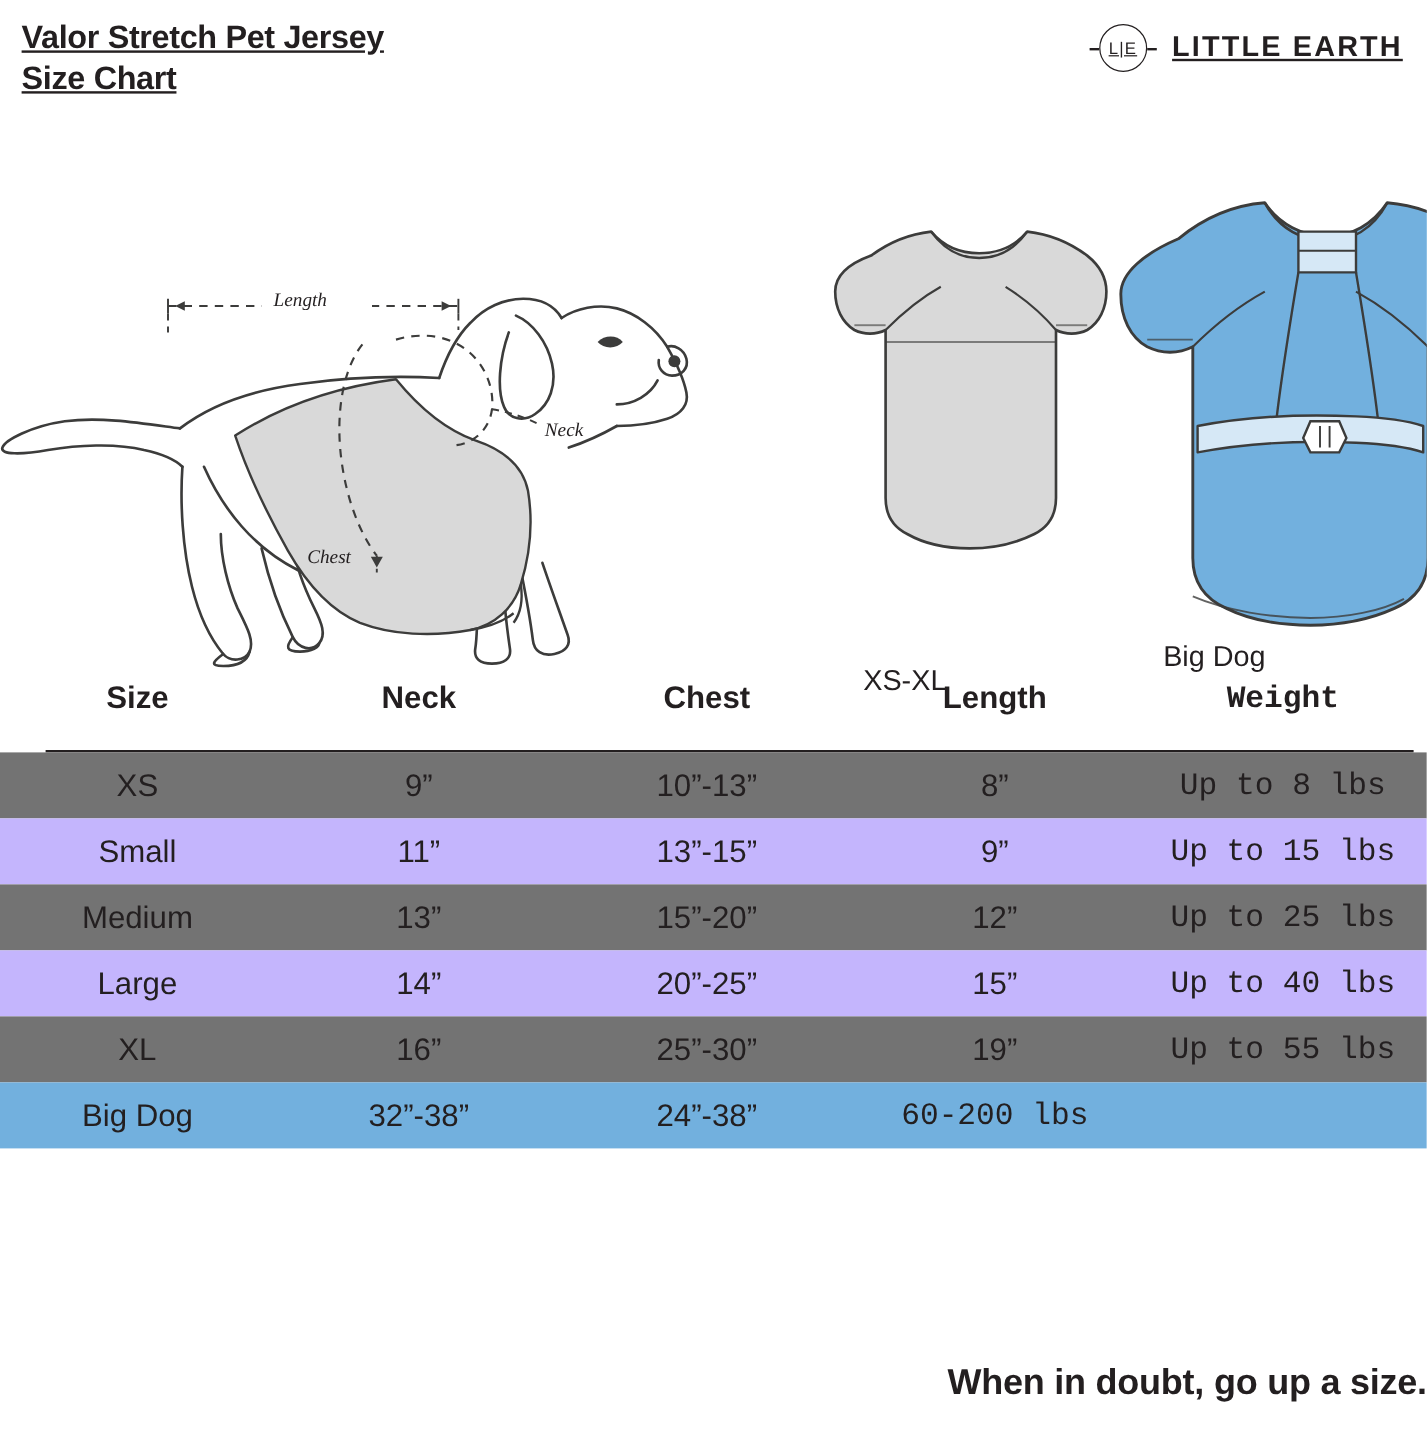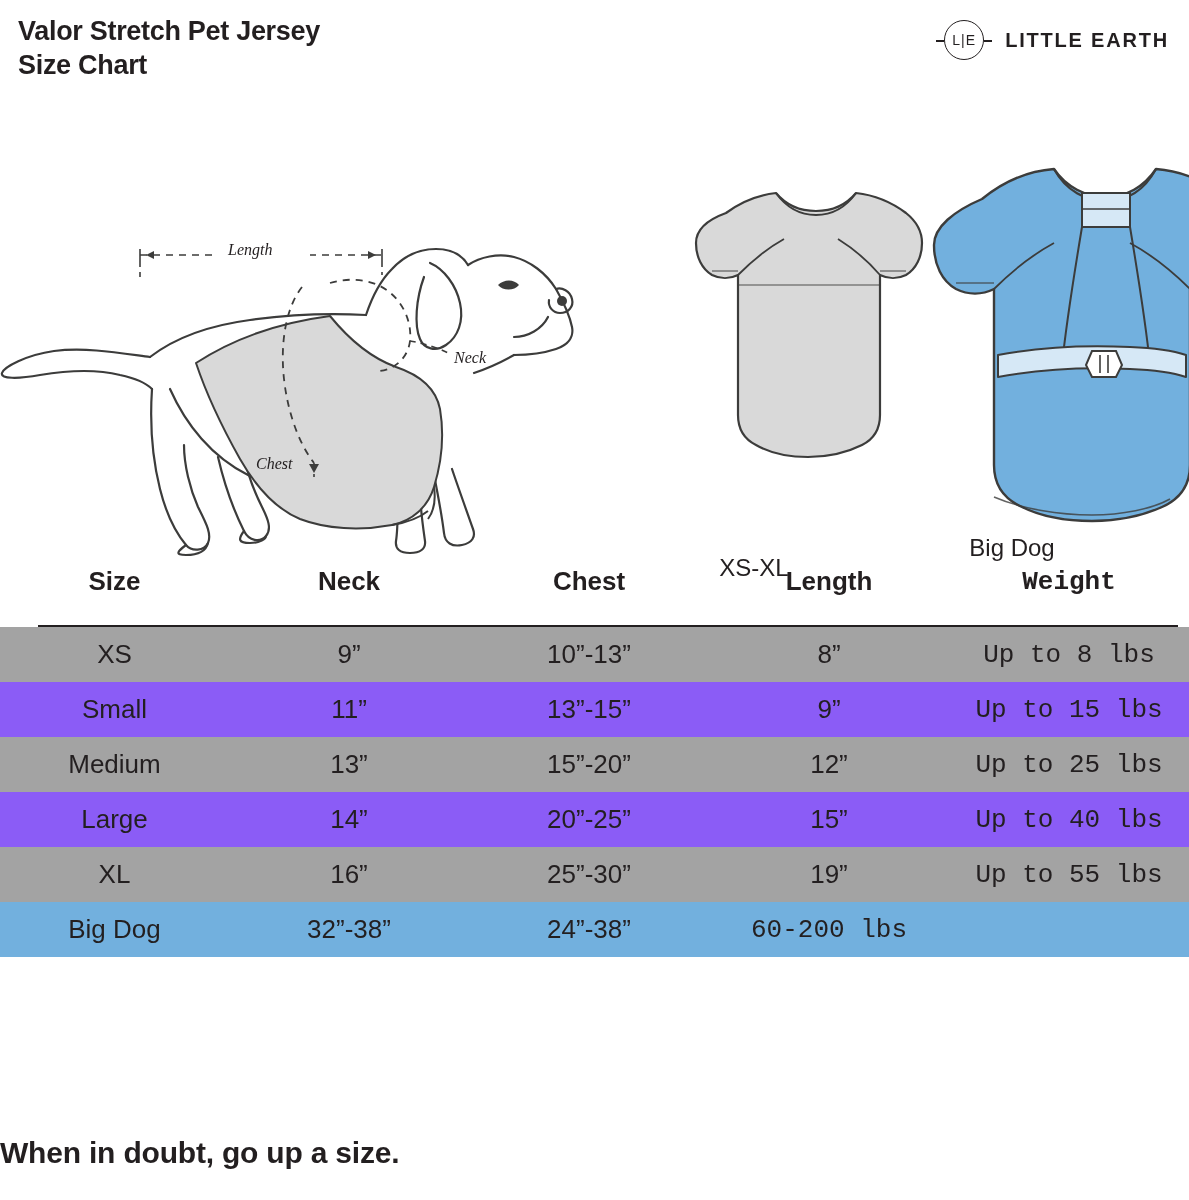--- a/index.html
+++ b/index.html
@@ -13,20 +13,21 @@
     position: relative;
     overflow: hidden;
   }
 
   
   .header {
     display: flex;
     align-items: flex-start;
     justify-content: space-between;
     padding: 14px 18px 0 18px;
+    text-decoration: underline;
   }
   .title {
     font-size: 27px;
     font-weight: bold;
     line-height: 1.27;
     letter-spacing: -0.3px;
     white-space: pre-line;
     margin: 0;
   }
   .brand {
@@ -49,21 +50,21 @@
     content: "";
     position: absolute;
     top: 50%;
     width: 8px;
     height: 1.6px;
     background: #231f20;
   }
   .brand-mark::before { left: -9px; }
   .brand-mark::after { right: -9px; }
   .brand-name {
-    font-size: 20px;
+    font-size: 24px;
     font-weight: bold;
     letter-spacing: 1.8px;
   }
 
   
   .illus {
     position: relative;
     height: 430px;
     margin-top: -4px;
   }
@@ -112,30 +113,30 @@
     font-weight: bold;
     font-size: 26px;
     padding: 10px 0 28px 0;
   }
   .header-rule {
     height: 2px;
     background: #231f20;
     margin: 0 10px 0 38px;
     width: 1140px;
   }
-  .row.shade { background: #8b5cf6; }
-  .row.plain { background: #a3a3a3; }
+  .row.shade { background: #c4b5fd; }
+  .row.plain { background: #737373; }
   .row.highlight { background: #72b0de; }
 
   .footnote {
     position: absolute;
     top: 1136px;
     left: 0;
     width: 1189px;
-    text-align: left;
+    text-align: right;
     font-size: 30px;
     font-weight: bold;
     letter-spacing: -0.2px;
   }
 
   .measure-label {
     font-family: "Liberation Serif", serif;
     font-style: italic;
     font-size: 16px;
     fill: #231f20;

